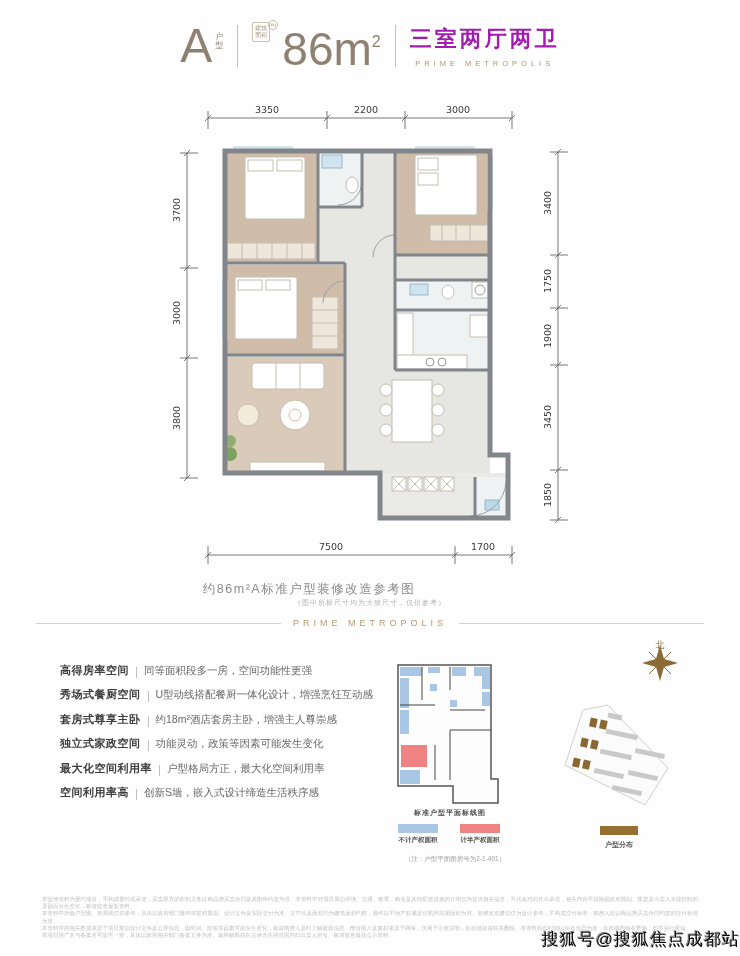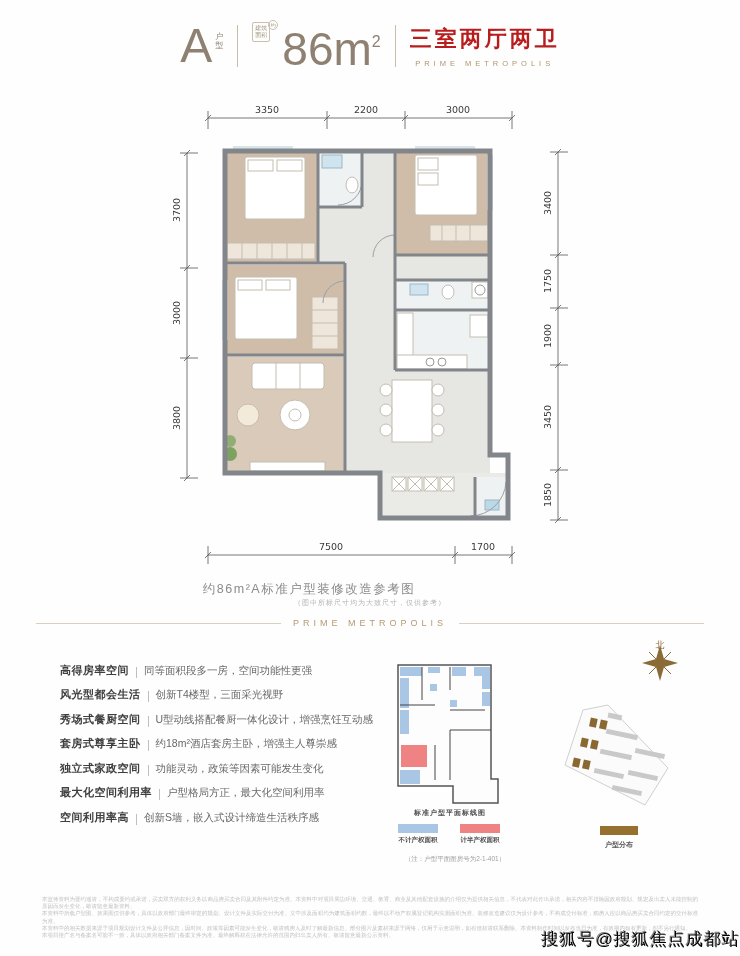--- a/index.html
+++ b/index.html
@@ -13,21 +13,21 @@
   .type-suffix{display:flex;flex-direction:column;font-size:8px;color:#8e8172;margin:10px 0 0 3px;line-height:9px;}
   .hdr-sep{width:1px;height:42px;background:#c8bda9;}
   .area-group{display:flex;align-items:flex-start;}
   .area-stamp{border:1px solid #cbbfae;border-radius:2px;font-size:6px;color:#a2957f;
               line-height:7px;text-align:center;padding:2px 2px;margin:12px 2px 0 0;}
   .area-about{display:inline-block;border:1px solid #cbbfae;border-radius:50%;width:8px;height:8px;
               font-size:5px;line-height:8px;text-align:center;color:#a2957f;margin:10px 4px 0 -4px;}
   .area-value{font-size:46px;font-weight:400;color:#8e8172;line-height:64px;}
   .area-sup{font-size:16px;color:#8e8172;vertical-align:18px;}
   .rooms-group{display:flex;flex-direction:column;align-items:center;}
-  .rooms-title{font-size:22px;font-weight:bold;color:#b91c1c;letter-spacing:3px;}
+  .rooms-title{font-size:22px;font-weight:bold;color:#a21caf;letter-spacing:3px;}
   .rooms-brand{font-size:7.5px;letter-spacing:4px;color:#b0966e;margin-top:5px;}
   
   .plan-svg{position:absolute;left:130px;top:85px;}
   .plan-caption{position:absolute;left:0;top:581px;width:618px;text-align:center;
                 font-size:12.5px;color:#8b8b8b;letter-spacing:1.5px;}
   .plan-caption-note{position:absolute;left:0;top:598px;width:740px;text-align:center;
                      font-size:7px;color:#b4b4b4;letter-spacing:1px;}
   
   .brand-divider{position:absolute;left:0;top:618px;width:740px;display:flex;align-items:center;
                  justify-content:center;gap:12px;}
@@ -265,25 +265,20 @@
     <div class="line"></div>
   </div>
 
   <div class="features">
     <div class="feat-row">
         <span class="feat-label">高得房率空间</span>
         <span class="feat-sep"></span>
         <span class="feat-desc">同等面积段多一房，空间功能性更强</span>
       </div>
     <div class="feat-row">
-        <span class="feat-label">风光型都会生活</span>
-        <span class="feat-sep"></span>
-        <span class="feat-desc">创新T4楼型，三面采光视野</span>
-      </div>
-    <div class="feat-row">
         <span class="feat-label">秀场式餐厨空间</span>
         <span class="feat-sep"></span>
         <span class="feat-desc">U型动线搭配餐厨一体化设计，增强烹饪互动感</span>
       </div>
     <div class="feat-row">
         <span class="feat-label">套房式尊享主卧</span>
         <span class="feat-sep"></span>
         <span class="feat-desc">约18m²酒店套房主卧，增强主人尊崇感</span>
       </div>
     <div class="feat-row">

